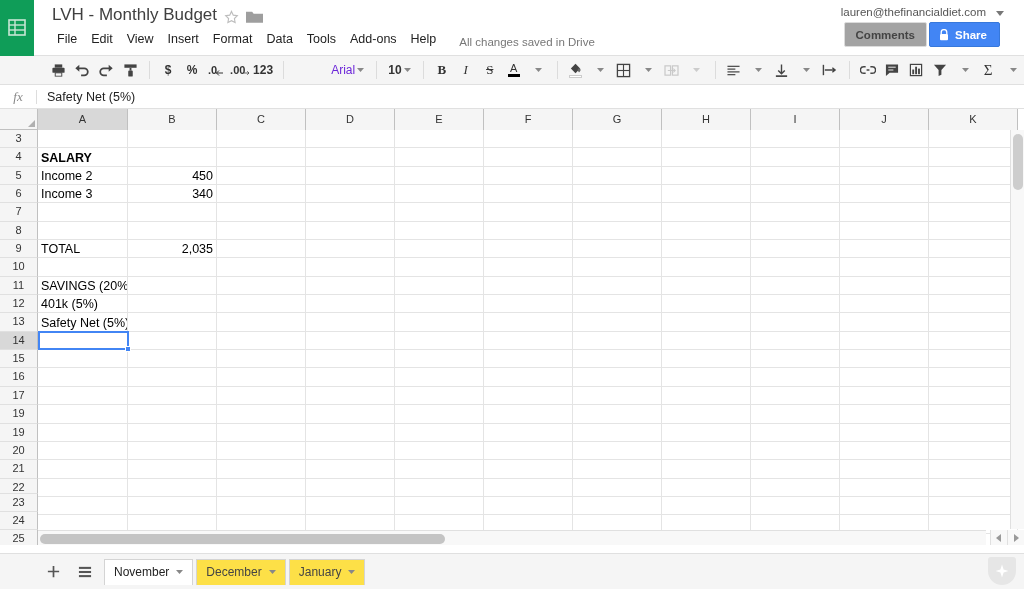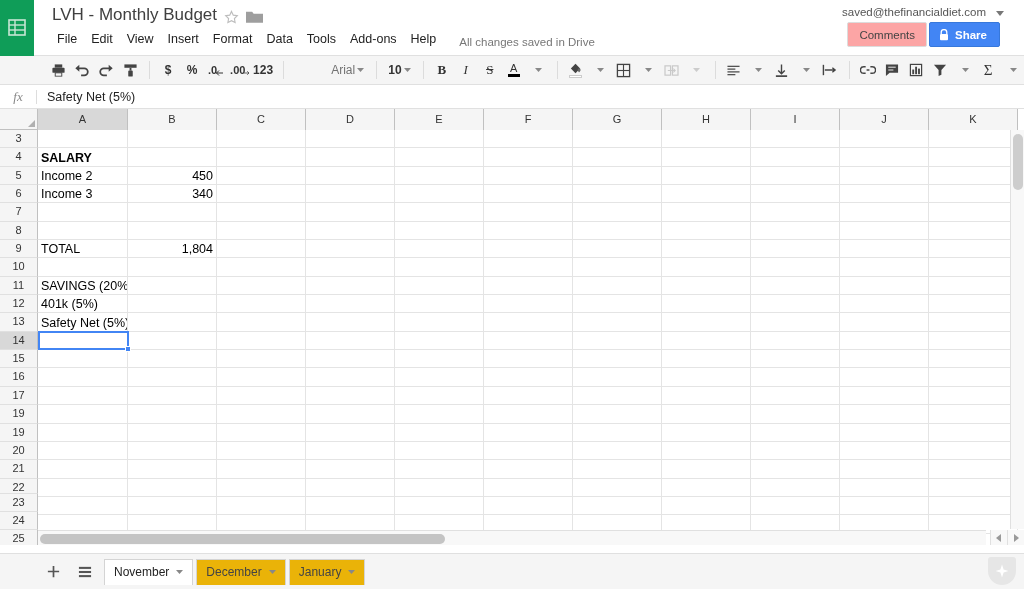--- a/index.html
+++ b/index.html
@@ -32,22 +32,22 @@
     font-size: 12.5px; color: #222; padding: 2px 7px; cursor: default; white-space: nowrap;
   }
   .save-status { font-size: 11.5px; color: #777; margin-left: 16px; white-space: nowrap; }
 
   .account-email {
     position: absolute; right: 38px; top: 6px; font-size: 11.5px; color: #555; white-space: nowrap;
   }
   .account-caret { position: absolute; right: 20px; top: 11px; width: 8px; height: 5px; }
   .comments-btn {
     position: absolute; right: 97px; top: 22px; height: 25px; padding: 0 11px;
-    background: #fca5a5; border: 1px solid #dcdcdc; border-radius: 2px;
-    font-size: 11.5px; font-weight: normal; color: #444; display: flex; align-items: center;
+    background: #a3a3a3; border: 1px solid #dcdcdc; border-radius: 2px;
+    font-size: 11.5px; font-weight: bold; color: #444; display: flex; align-items: center;
     cursor: pointer; white-space: nowrap;
   }
   .share-btn {
     position: absolute; right: 24px; top: 22px; height: 25px; padding: 0 12px 0 9px;
     background: #4285f4; border: 1px solid #3778db; border-radius: 2px;
     font-size: 11.5px; font-weight: bold; color: #fff; display: flex; align-items: center;
     gap: 6px; cursor: pointer; white-space: nowrap;
   }
   .lock-icon { width: 10px; height: 12px; }
 
@@ -59,21 +59,21 @@
   .tb-btn {
     height: 24px; min-width: 24px; display: flex; align-items: center; justify-content: center;
     color: #333; cursor: pointer; border-radius: 2px; padding: 0 2px;
   }
   .tb-btn.disabled { color: #c9c9c9; cursor: default; }
   .tb-sep { width: 1px; height: 18px; background: #dcdcdc; margin: 0 7px; }
   .tb-caret { width: 7px; height: 4px; margin-left: 2px; }
   .tb-text { font-size: 12px; font-weight: bold; color: #333; }
   .font-box {
     display: flex; align-items: center; justify-content: space-between;
-    width: 82px; height: 24px; padding: 0 5px; font-size: 12px; color: #737373; cursor: pointer; margin-left: 36px;
+    width: 82px; height: 24px; padding: 0 5px; font-size: 12px; color: #6d28d9; cursor: pointer; margin-left: 36px;
   }
   .size-box {
     display: flex; align-items: center; justify-content: space-between;
     width: 46px; height: 24px; padding: 0 5px; font-size: 12px; color: #333; cursor: pointer;
   }
 
   
   .formulabar {
     position: relative; height: 24px; background: #fff; border-bottom: 1px solid #e0e0e0;
     display: flex; align-items: center;
@@ -150,21 +150,21 @@
     position: absolute; left: 0; bottom: 0; width: 1024px; height: 36px;
     background: #f5f5f5; border-top: 1px solid #e0e0e0; display: flex; align-items: center;
     padding-left: 40px;
   }
   .sb-icon {
     width: 26px; height: 26px; display: flex; align-items: center; justify-content: center;
     color: #555; cursor: pointer; border-radius: 2px; margin-right: 6px;
   }
   .sheet-tab {
     height: 26px; display: flex; align-items: center; gap: 7px; padding: 0 9px;
-    font-size: 12px; color: #444; background: #eab308; border: 1px solid #d4d4d4;
+    font-size: 12px; color: #444; background: #fde047; border: 1px solid #d4d4d4;
     border-bottom: none; margin-right: 3px; cursor: pointer; white-space: nowrap;
   }
   .sheet-tab.active { background: #fff; color: #222; }
   .explore-btn {
     position: absolute; right: 8px; bottom: 4px; width: 28px; height: 28px;
     background: #e6e6e6; border-radius: 3px 3px 14px 14px;
     display: flex; align-items: center; justify-content: center; cursor: pointer;
   }
 </style>
 </head>
@@ -198,21 +198,21 @@
       <div class="menu-item">View</div>
       <div class="menu-item">Insert</div>
       <div class="menu-item">Format</div>
       <div class="menu-item">Data</div>
       <div class="menu-item">Tools</div>
       <div class="menu-item">Add-ons</div>
       <div class="menu-item">Help</div>
       <div class="save-status">All changes saved in Drive</div>
     </div>
 
-    <div class="account-email">saved@thefinancialdiet.com</div>
+    <div class="account-email">lauren@thefinancialdiet.com</div>
     <svg class="account-caret" viewBox="0 0 8 5">
       <path d="M0 0h8L4 5z" fill="#777"></path>
     </svg>
 
     <div class="comments-btn">
       <span>Comments</span>
     </div>
 
     <div class="share-btn">
       <svg class="lock-icon" viewBox="0 0 10 12">
@@ -559,21 +559,21 @@
           <div class="cell" style="width: 89px; height: 18.35px;"></div>
           <div class="cell" style="width: 89px; height: 18.35px;"></div>
           <div class="cell" style="width: 89px; height: 18.35px;"></div>
           <div class="cell" style="width: 89px; height: 18.35px;"></div>
           <div class="cell" style="width: 89px; height: 18.35px;"></div>
           <div class="cell" style="width: 89px; height: 18.35px;"></div>
           <div class="cell" style="width: 89px; height: 18.35px;"></div>
         </div>
         <div class="gridrow" style="height: 18.35px;">
           <div class="cell" style="width: 90px; height: 18.35px;">TOTAL</div>
-          <div class="cell right" style="width: 89px; height: 18.35px;">1,804</div>
+          <div class="cell right" style="width: 89px; height: 18.35px;">2,035</div>
           <div class="cell" style="width: 89px; height: 18.35px;"></div>
           <div class="cell" style="width: 89px; height: 18.35px;"></div>
           <div class="cell" style="width: 89px; height: 18.35px;"></div>
           <div class="cell" style="width: 89px; height: 18.35px;"></div>
           <div class="cell" style="width: 89px; height: 18.35px;"></div>
           <div class="cell" style="width: 89px; height: 18.35px;"></div>
           <div class="cell" style="width: 89px; height: 18.35px;"></div>
           <div class="cell" style="width: 89px; height: 18.35px;"></div>
           <div class="cell" style="width: 89px; height: 18.35px;"></div>
         </div>

